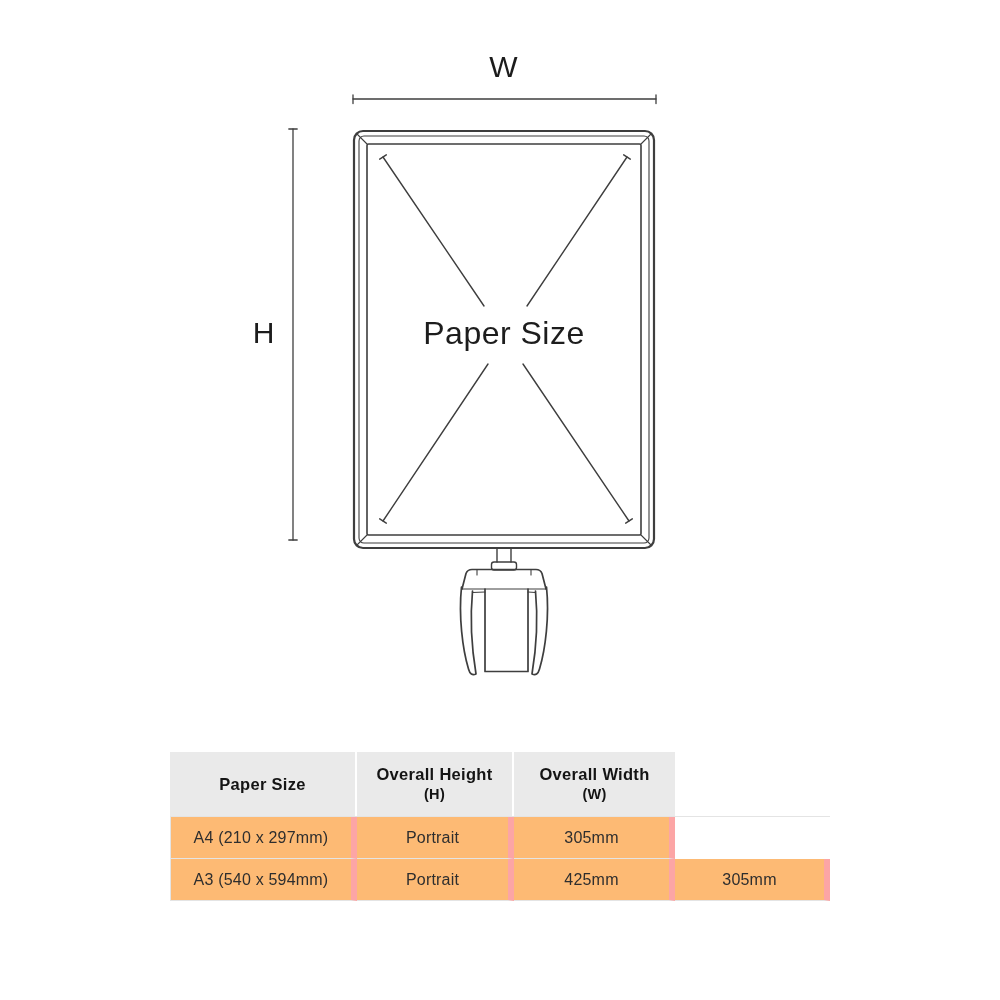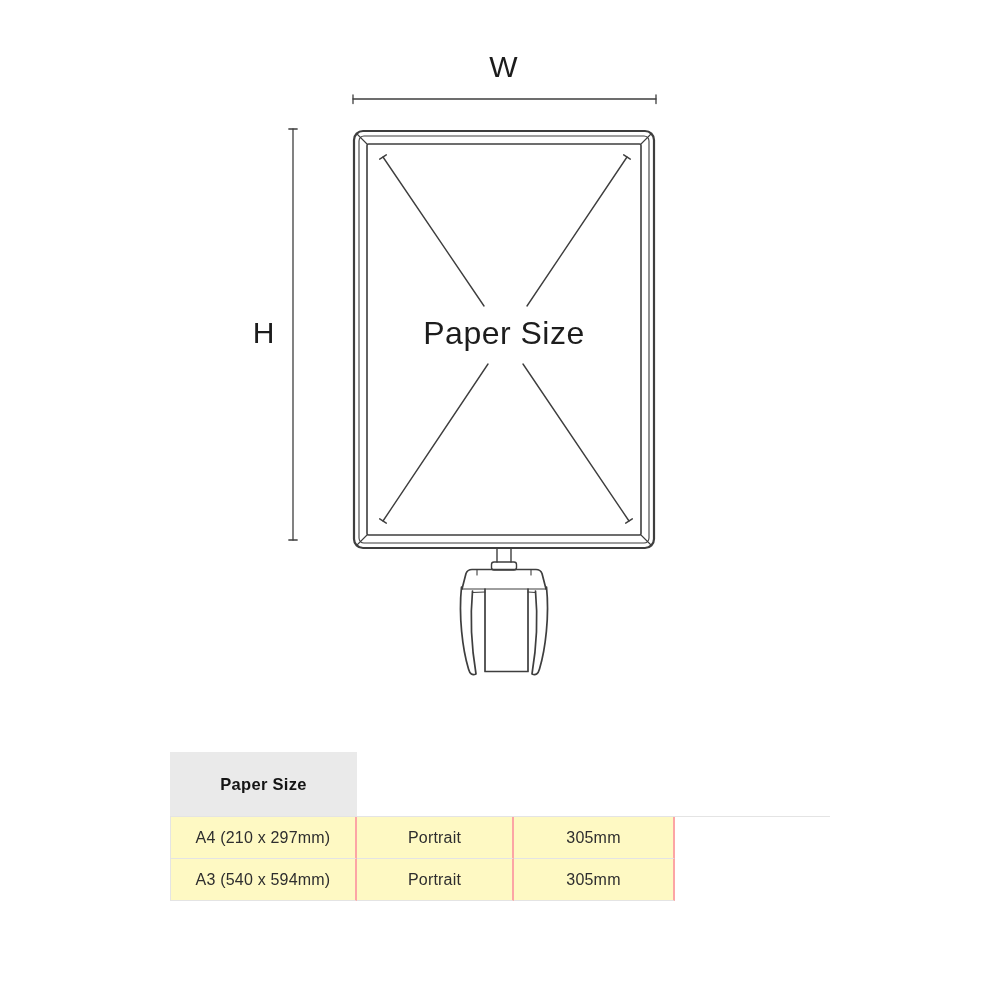--- a/index.html
+++ b/index.html
@@ -68,23 +68,23 @@
   .tbody { border-top: 1px solid #e4e4e4; }
   .td {
     height: 42px;
     display: flex;
     align-items: center;
     justify-content: center;
     font-size: 16px;
     letter-spacing: 0.2px;
     color: #2e2e2e;
     border-bottom: 1px solid #e4e4e4;
-    border-right: 2px solid #fca5a5;
+    border-right: 6px solid #fca5a5;
     box-sizing: border-box;
-    background: #fef9c3;
+    background: #fdba74;
   }
   .td:first-child { border-left: 1px solid #e4e4e4; }
 </style>
 </head>
 <body>
 
 <div class="canvas">
 
   <svg class="diagram-svg" width="1000" height="730" viewBox="0 0 1000 730">
     <g fill="none" stroke="#3e3e3e" stroke-linecap="round">
@@ -147,28 +147,37 @@
   <div class="dim-label w-label">W</div>
   <div class="dim-label h-label">H</div>
   <div class="paper-size-label">Paper Size</div>
 
   <div class="spec-table">
     <div class="thead">
       <div class="th">
         <span>Paper Size</span>
 
       </div>
+      <div class="th">
+        <span>Overall Height</span>
+        <span class="th-sub">(H)</span>
+      </div>
+      <div class="th">
+        <span>Overall Width</span>
+        <span class="th-sub">(W)</span>
+      </div>
     </div>
     <div class="tbody">
       <div class="tr">
         <div class="td">A4 (210 x 297mm)</div>
         <div class="td">Portrait</div>
         <div class="td">305mm</div>
       </div>
       <div class="tr">
         <div class="td">A3 (540 x 594mm)</div>
         <div class="td">Portrait</div>
+        <div class="td">425mm</div>
         <div class="td">305mm</div>
       </div>
     </div>
   </div>
 
 </div>
 
 </body></html>

